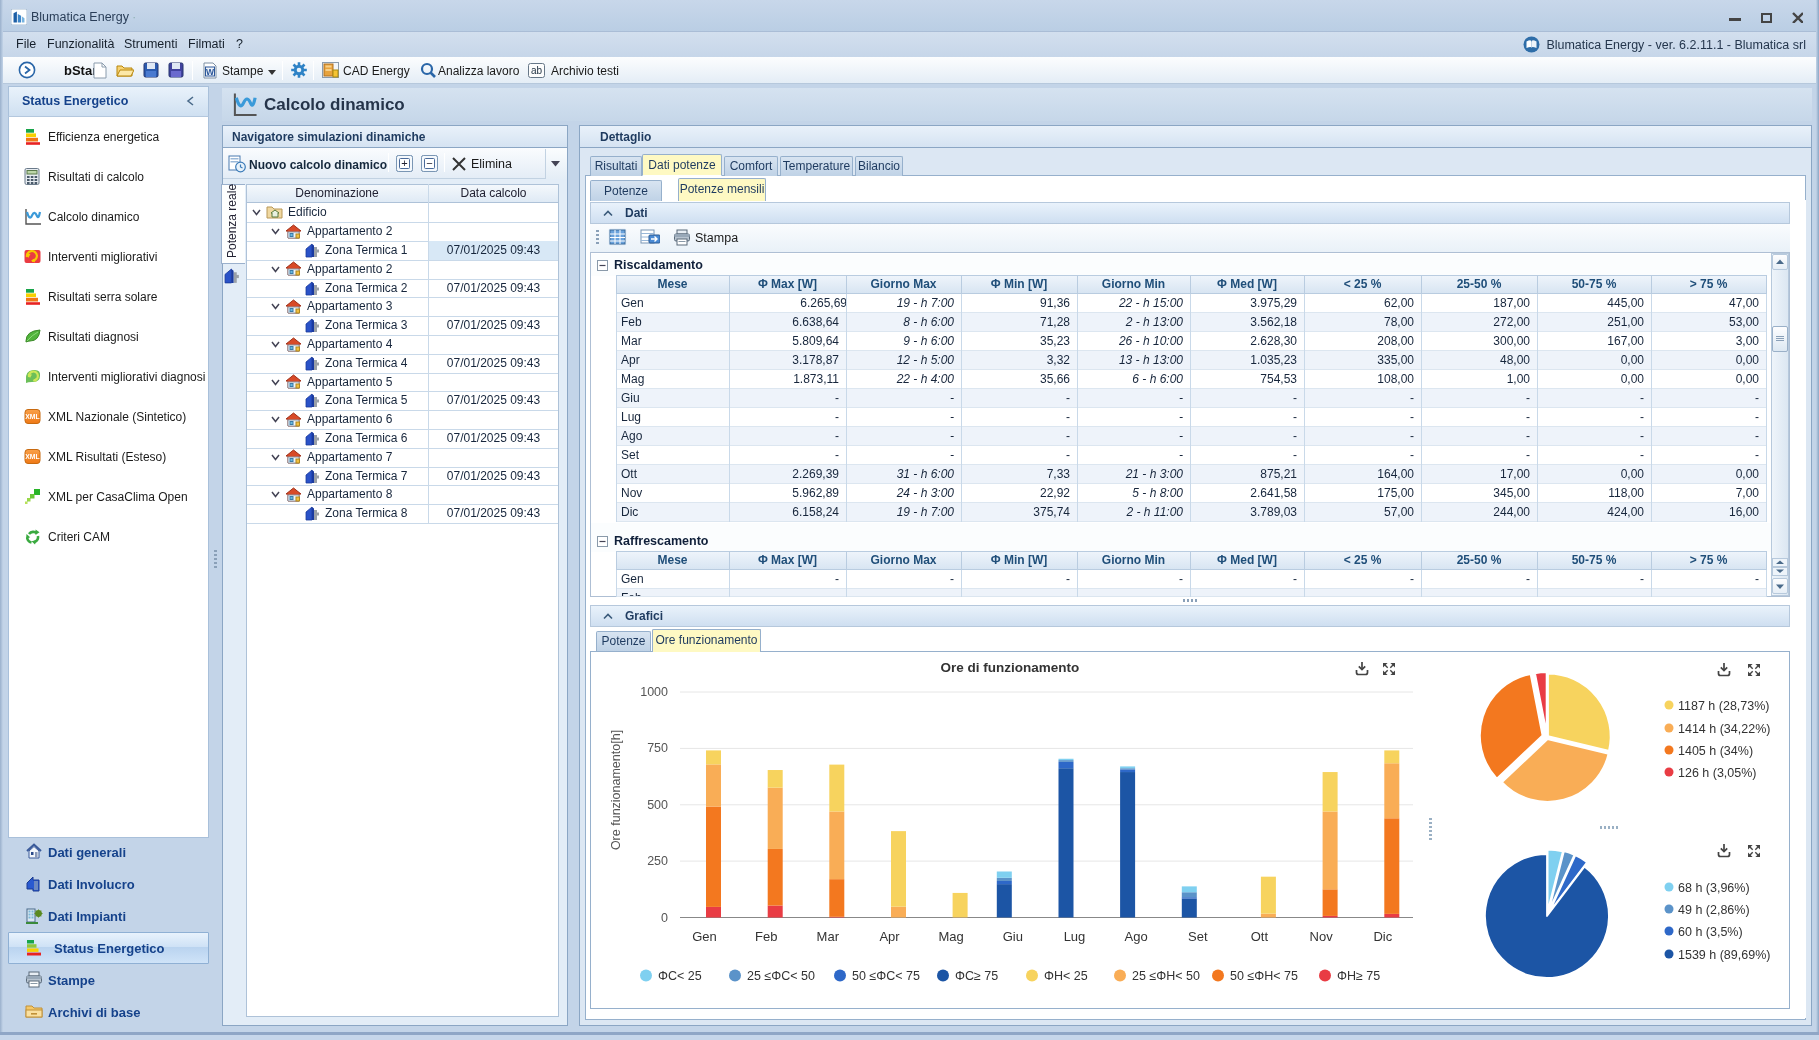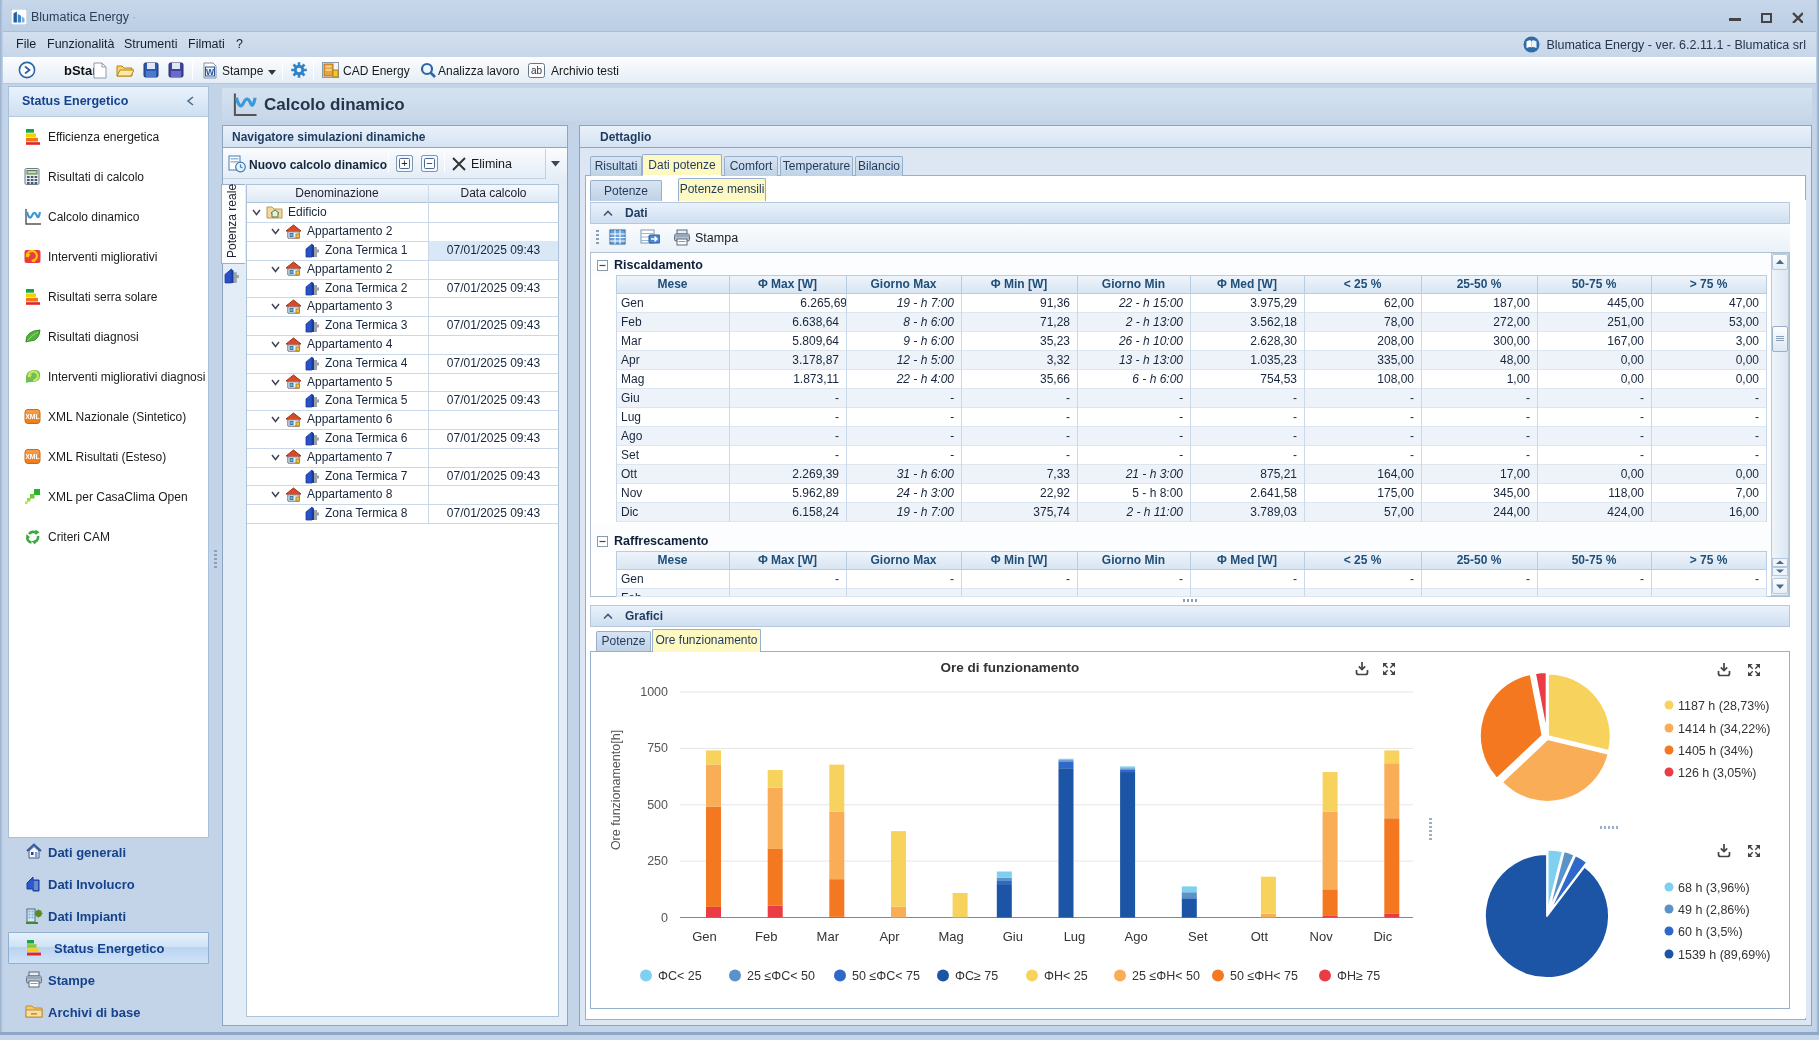--- a/index.html
+++ b/index.html
@@ -789,21 +789,21 @@
 <div class="abs gridline" style="left:1304px;top:465px;width:1px;height:19px;"></div>
 <div class="abs gridline" style="left:1421px;top:465px;width:1px;height:19px;"></div>
 <div class="abs gridline" style="left:1537px;top:465px;width:1px;height:19px;"></div>
 <div class="abs gridline" style="left:1651px;top:465px;width:1px;height:19px;"></div>
 <div class="abs gridline" style="left:1766px;top:465px;width:1px;height:19px;"></div>
 <div class="abs" style="left:616px;top:484px;width:1150px;height:19px;background:#fff;border-bottom:1px solid #dce6f0;"></div>
 <div class="abs cell" style="left:621px;top:484px;">Nov</div>
 <div class="abs cell num" style="left:729px;top:484px;width:110px;">5.962,89</div>
 <div class="abs cell num" style="left:846px;top:484px;width:108px;font-style:italic;">24 - h 3:00</div>
 <div class="abs cell num" style="left:961px;top:484px;width:109px;">22,92</div>
-<div class="abs cell num" style="left:1077px;top:484px;width:106px;">5 - h 8:00</div>
+<div class="abs cell num" style="left:1077px;top:484px;width:106px;font-style:italic;">5 - h 8:00</div>
 <div class="abs cell num" style="left:1190px;top:484px;width:107px;">2.641,58</div>
 <div class="abs cell num" style="left:1304px;top:484px;width:110px;">175,00</div>
 <div class="abs cell num" style="left:1421px;top:484px;width:109px;">345,00</div>
 <div class="abs cell num" style="left:1537px;top:484px;width:107px;">118,00</div>
 <div class="abs cell num" style="left:1651px;top:484px;width:108px;">7,00</div>
 <div class="abs gridline" style="left:616px;top:484px;width:1px;height:19px;"></div>
 <div class="abs gridline" style="left:729px;top:484px;width:1px;height:19px;"></div>
 <div class="abs gridline" style="left:846px;top:484px;width:1px;height:19px;"></div>
 <div class="abs gridline" style="left:961px;top:484px;width:1px;height:19px;"></div>
 <div class="abs gridline" style="left:1077px;top:484px;width:1px;height:19px;"></div>

